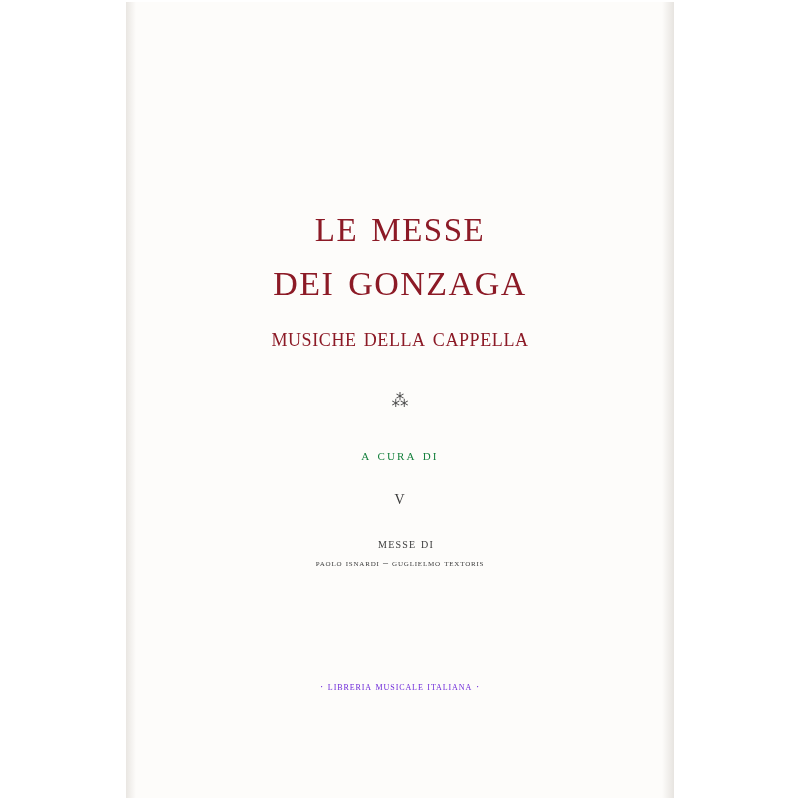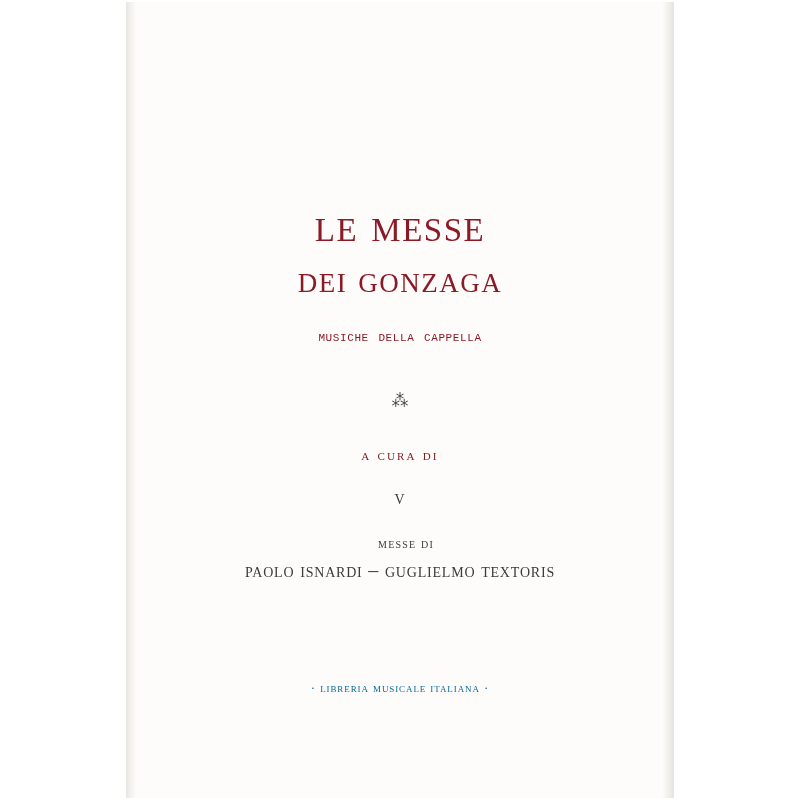--- a/index.html
+++ b/index.html
@@ -56,39 +56,39 @@
 
   .title-block {
     position: absolute;
     top: 196px;
     left: 0;
     right: 0;
   }
   .title-line {
     color: #8c1a26;
     font-family: "Liberation Serif", serif;
-    font-size: 38px;
+    font-size: 49px;
     line-height: 54px;
     letter-spacing: 1.5px;
     font-variant: small-caps;
     text-transform: lowercase;
     white-space: nowrap;
   }
   .title-line.first { font-size: 47px; }
 
   .subtitle-block {
     position: absolute;
     top: 322px;
     left: 0;
     right: 0;
     color: #8c1a26;
   }
   .subtitle-line {
-    font-family: Liberation Mono, monospace;
-    font-size: 15px;
+    font-family: Liberation Serif, serif;
+    font-size: 26px;
     line-height: 27px;
     letter-spacing: 0.6px;
     font-variant: small-caps;
     text-transform: lowercase;
   }
 
   .ornament {
     position: absolute;
     top: 388px;
     left: 0;
@@ -97,21 +97,21 @@
     font-size: 17px;
     line-height: 20px;
     font-family: "DejaVu Sans", sans-serif;
   }
 
   .editor-block {
     position: absolute;
     top: 443px;
     left: 0;
     right: 0;
-    color: #7f1d1d;
+    color: #15803d;
   }
   .editor-line {
     font-family: "Liberation Serif", serif;
     font-size: 15px;
     line-height: 21px;
     letter-spacing: 2.2px;
     font-variant: small-caps;
     text-transform: lowercase;
   }
 
@@ -128,41 +128,41 @@
 
   .contents-block {
     position: absolute;
     top: 533px;
     left: 0;
     right: 0;
     color: #3b3b3b;
   }
   .contents-line {
     font-family: "Liberation Serif", serif;
-    font-size: 20px;
+    font-size: 10px;
     line-height: 17px;
     letter-spacing: 0.8px;
     font-variant: small-caps;
     text-transform: lowercase;
   }
   .contents-line.head {
     font-size: 14px;
     letter-spacing: 1.2px;
-    margin-bottom: 10px;
+    margin-bottom: 2px;
     padding-left: 12px;
   }
 
   .publisher {
     position: absolute;
     top: 678px;
     left: 0;
     right: 0;
-    color: #0369a1;
+    color: #6d28d9;
     font-family: "Liberation Serif", serif;
-    font-size: 13px;
+    font-size: 11px;
     letter-spacing: 0.9px;
     font-variant: small-caps;
     text-transform: lowercase;
   }
 </style>
 </head>
 <body>
 
 <div id="page">
   <div id="cover">

